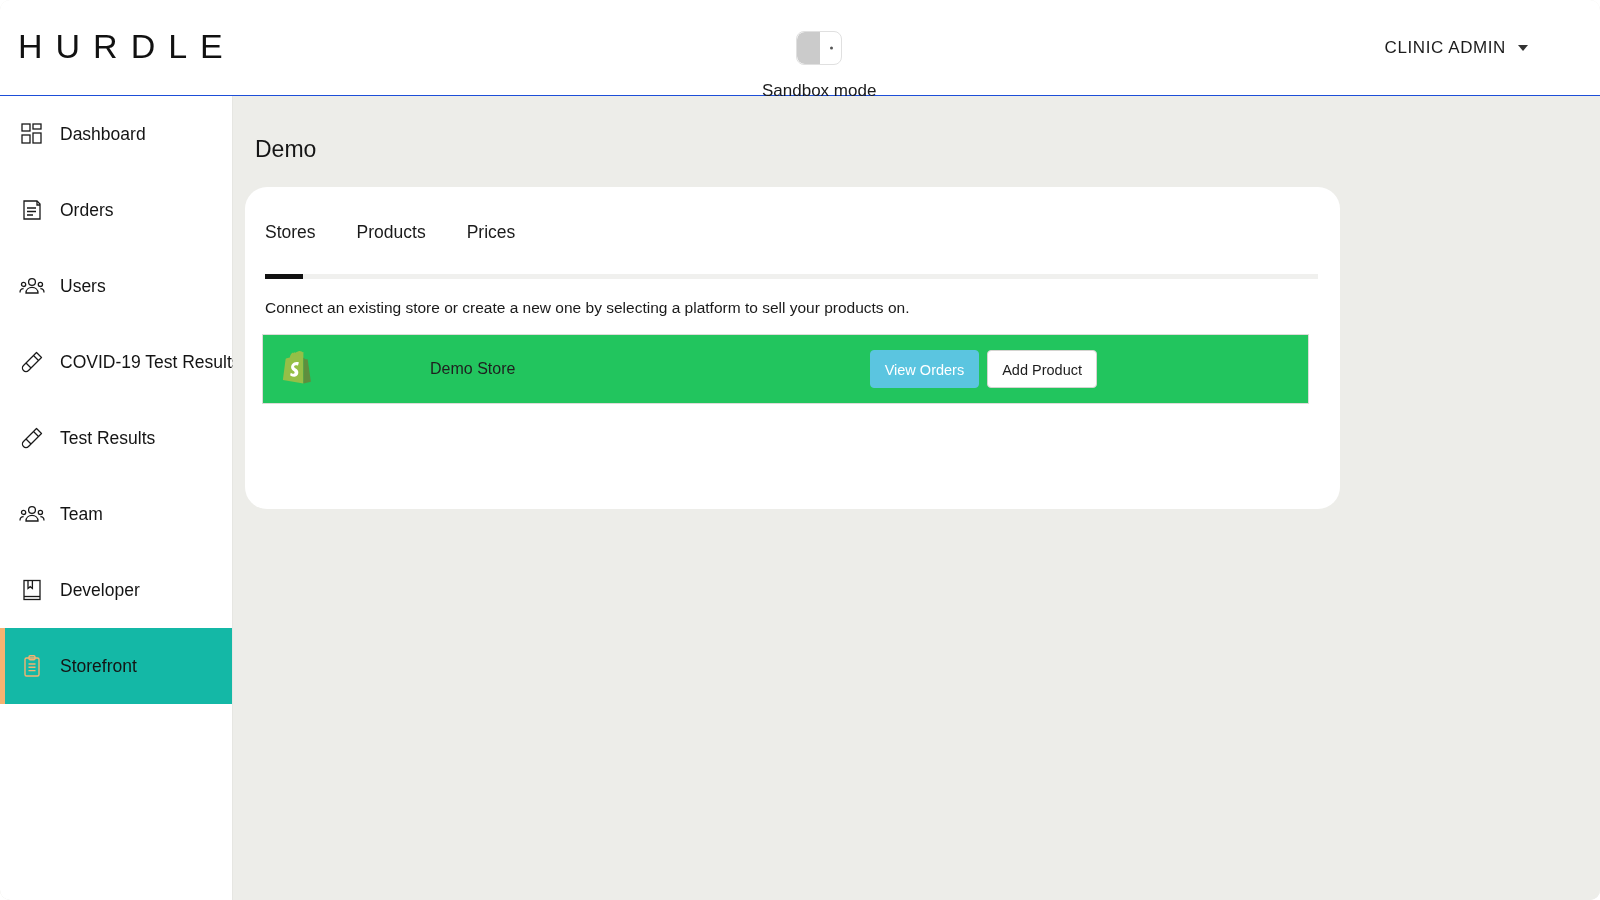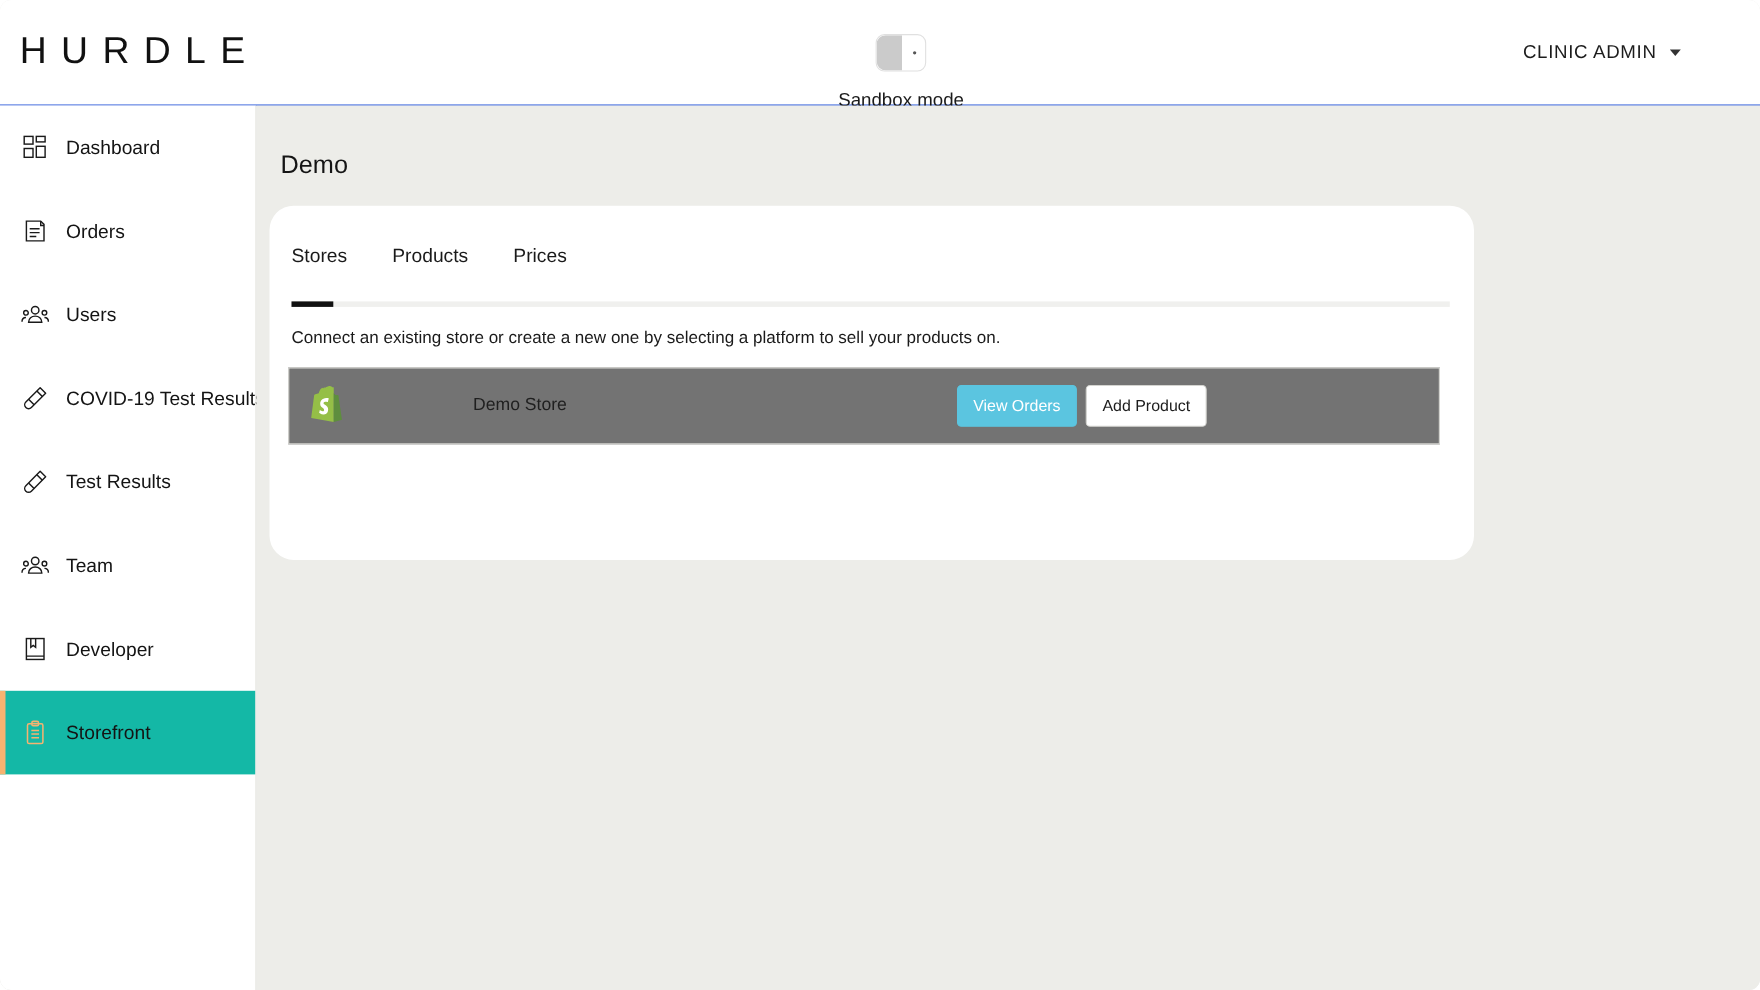--- a/index.html
+++ b/index.html
@@ -227,21 +227,21 @@
     color: #1a1a1a;
     white-space: nowrap;
   }
 
   .store-row {
     position: absolute;
     left: 17px;
     top: 147px;
     width: 1047px;
     height: 70px;
-    background: #737373;
+    background: #22c55e;
     border: 1px solid #dcdcd8;
     box-sizing: border-box;
     display: flex;
     align-items: center;
   }
 
   .store-logo {
     width: 34px;
     height: 40px;
     margin-left: 17px;

